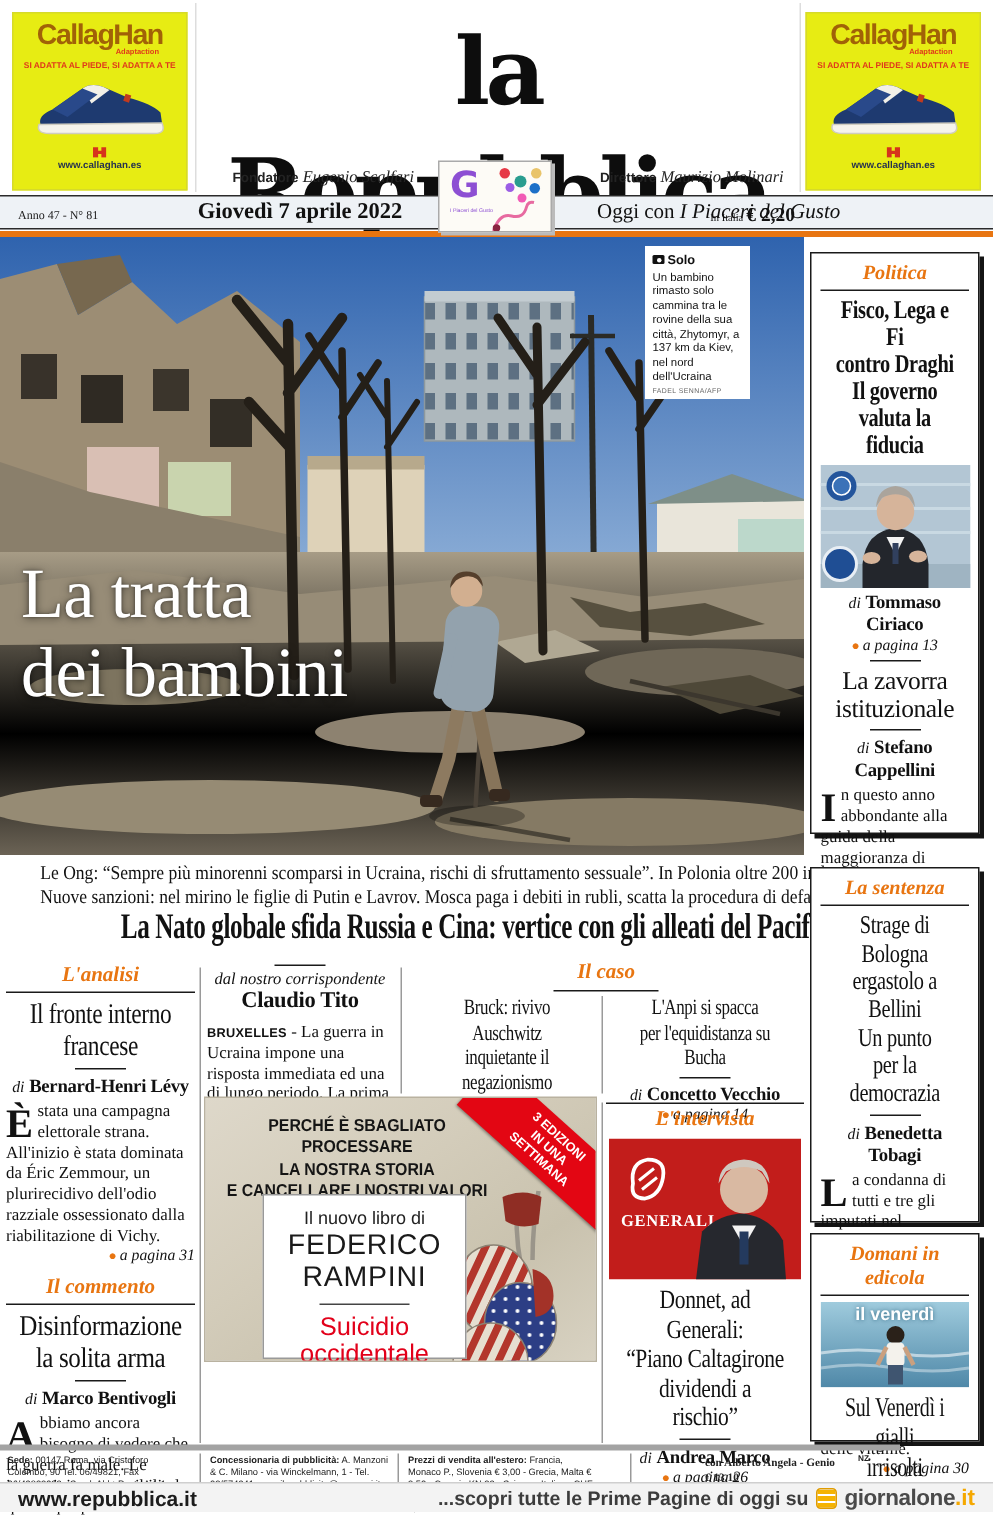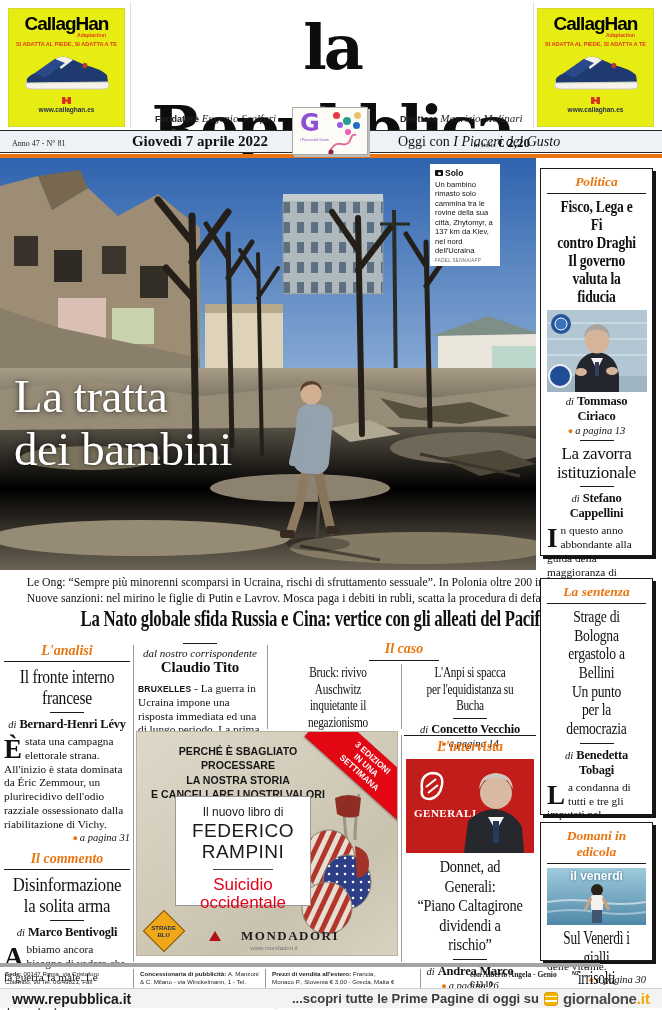--- a/index.html
+++ b/index.html
@@ -24,21 +24,21 @@
   .mast-sub .nam { font-style:italic; }
   .founder { left:155px; }
   .director { left:400px; }
 
   
   .call-ad {
     position:absolute; top:8px; width:117px; height:119px; background:#e7ec13;
     text-align:center; overflow:hidden; border:1px solid #d6da2a;
   }
   .call-left { left:8px; } .call-right { left:537px; }
-  .call-brand { font-family:"Liberation Sans",sans-serif; font-weight:bold; font-size:19px; letter-spacing:-1px; color:#000000; margin-top:6px; line-height:.9; }
+  .call-brand { font-family:"Liberation Sans",sans-serif; font-weight:bold; font-size:19px; letter-spacing:-1px; color:#a16207; margin-top:6px; line-height:.9; }
   .call-sub { font-family:"Liberation Sans",sans-serif; font-weight:bold; font-size:5px; color:#e03a1b; text-align:right; padding-right:18px; }
   .call-tag { font-family:"Liberation Sans",sans-serif; font-weight:bold; font-size:5.6px; color:#e03a1b; margin-top:3px; }
   .call-shoe { margin-top:2px; }
   .call-mark { display:block; margin:0 auto; width:9px; height:7px; background:#d6331c;
     clip-path:polygon(0 0,38% 0,38% 35%,62% 35%,62% 0,100% 0,100% 100%,62% 100%,62% 65%,38% 65%,38% 100%,0 100%); }
   .call-url { font-family:"Liberation Sans",sans-serif; font-weight:bold; font-size:6.5px; color:#26324f; margin-top:2px; }
 
   
   .g-cover { position:absolute; left:292px; top:107px; width:76px; height:48px; background:#fdfbf6;
     border:1px solid #aaa; box-shadow:2px 2px 0 #bbb; z-index:6; overflow:hidden; }
@@ -112,21 +112,21 @@
   .kicker { text-align:center; font-style:italic; font-size:11px; }
   .kick-name { text-align:center; font-weight:bold; font-size:15px; letter-spacing:-.2px; }
   .dateline { font-family:"Liberation Sans",sans-serif; font-weight:bold; font-size:8.5px; letter-spacing:.2px; }
 
   .caso-grid { position:absolute; left:272px; top:641px; width:264px; }
   .caso-cols { display:flex; margin-top:3px; }
   .caso-cell { width:50%; padding:0 4px; }
   .caso-head { text-align:center; font-size:14.5px; line-height:1.15; letter-spacing:-.3px; }
 
   
-  .ad-mond { position:absolute; left:136px; top:731px; width:262px; height:225px; overflow:hidden;
+  .ad-mond { position:absolute; left:136px; top:731px; width:262px; height:177px; overflow:hidden;
     background:linear-gradient(145deg,#ded8ca 0%,#d3ccba 40%,#c9c2ae 70%,#d8d2c2 100%); border:1px solid #b9b2a0; }
   .ad-claim { position:absolute; left:6px; top:12px; width:190px; text-align:center;
     font-family:"Liberation Sans",sans-serif; font-weight:bold; font-size:11.5px; line-height:1.25; color:#151515; transform:scaleX(.92); }
   .ad-ribbon { position:absolute; right:-34px; top:14px; width:130px; padding:4px 0; background:#e30613;
     transform:rotate(42deg); text-align:center; color:#fff; font-family:"Liberation Sans",sans-serif;
     font-weight:bold; font-size:8.5px; line-height:1.2; box-shadow:0 1px 2px rgba(0,0,0,.4); }
   .ad-book { position:absolute; left:38px; top:64px; width:136px; height:110px; background:#fff;
     border:1px solid #999; text-align:center; font-family:"Liberation Sans",sans-serif; }
   .ad-kick { font-size:12px; margin-top:8px; color:#222; }
   .ad-author { font-size:19px; line-height:1.1; margin-top:2px; color:#1a1a1a; letter-spacing:.5px; }

